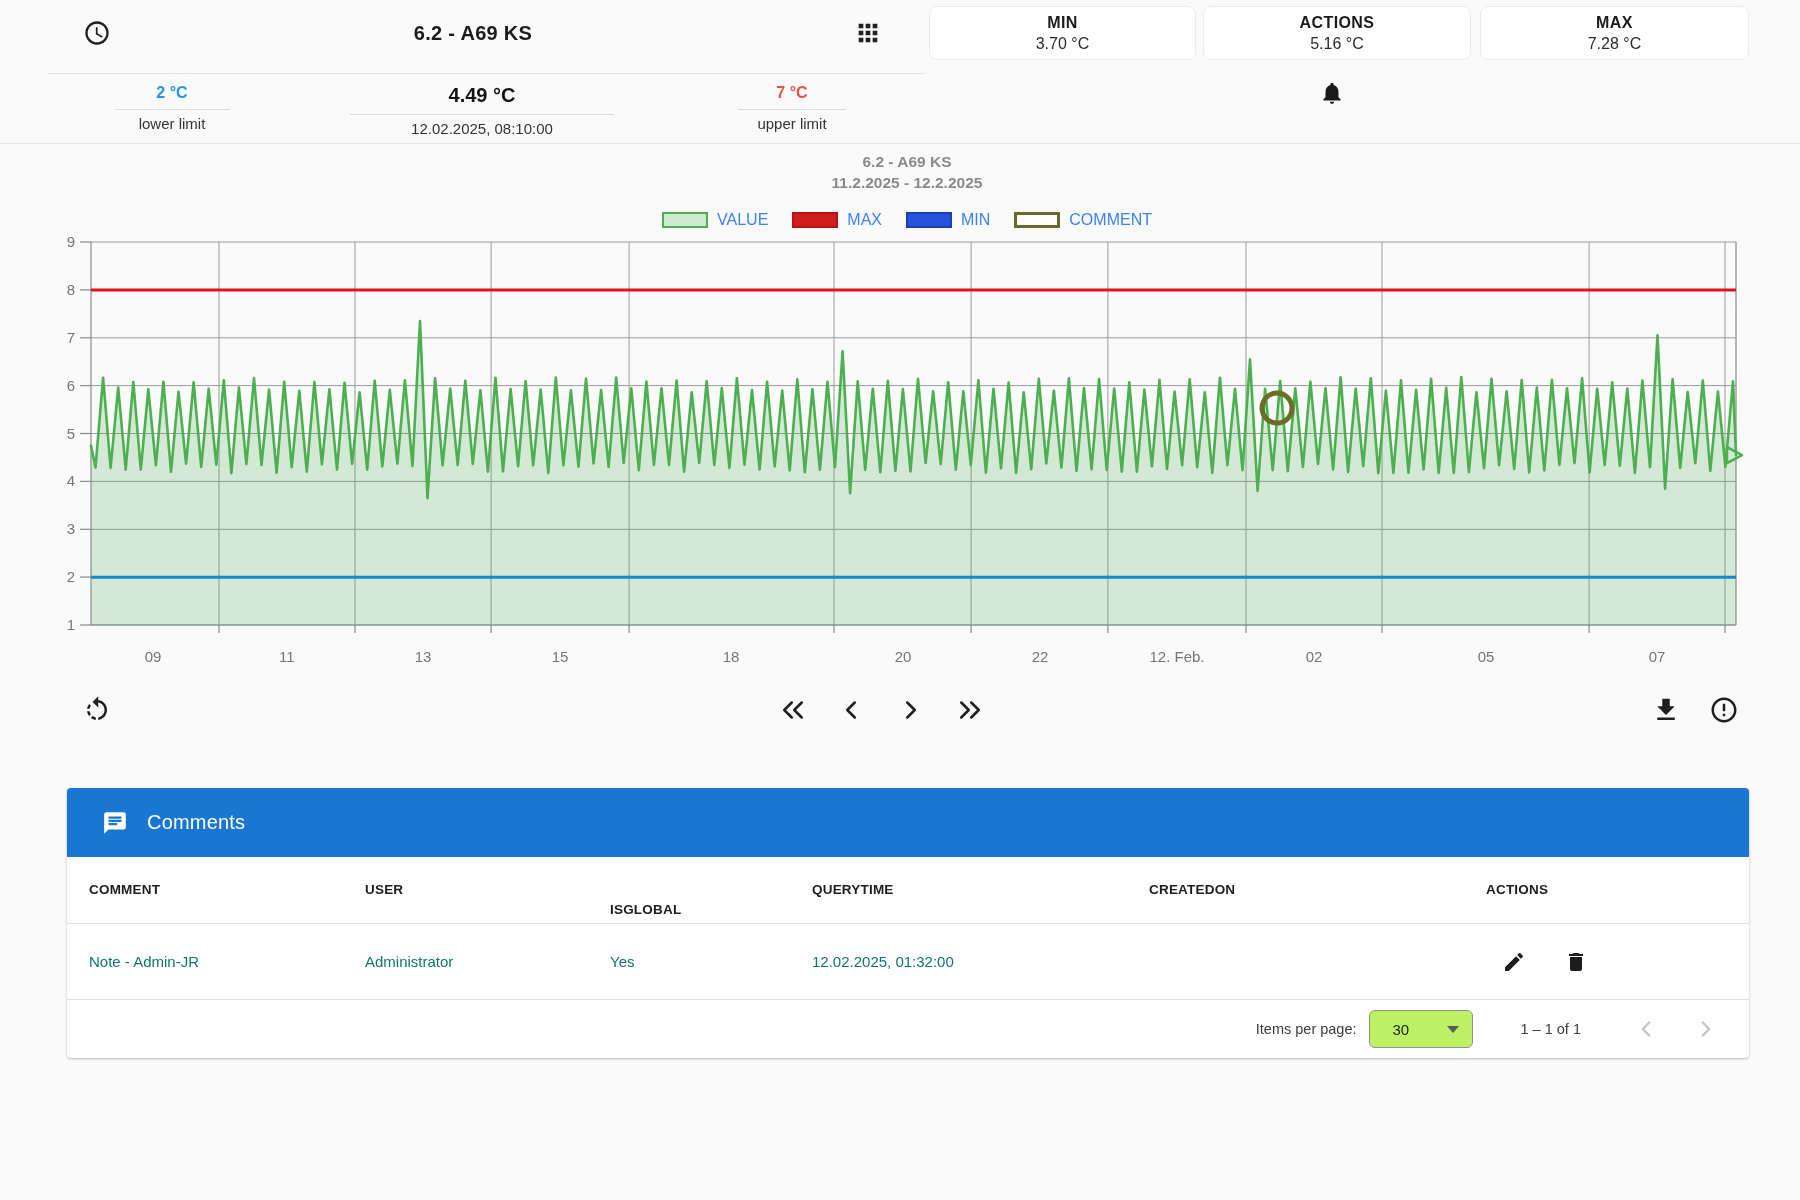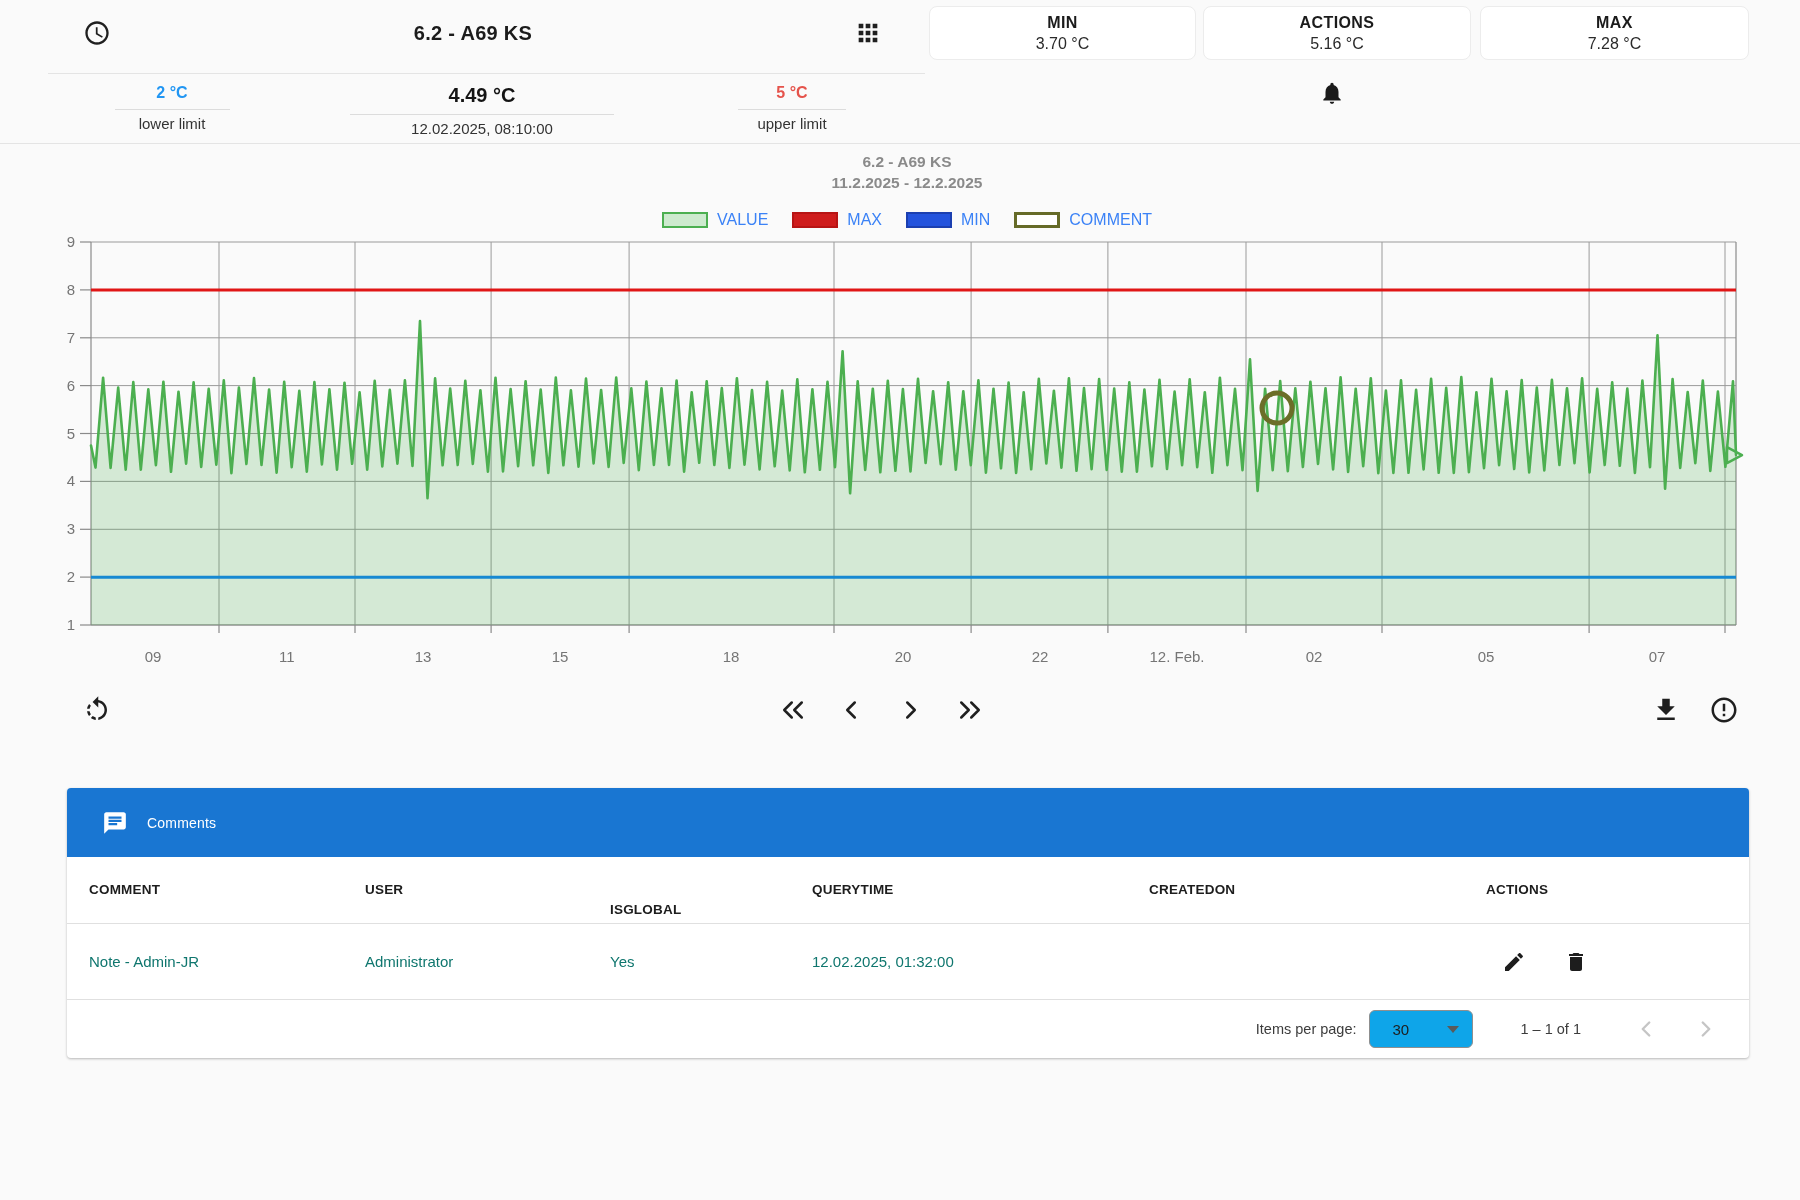--- a/index.html
+++ b/index.html
@@ -26,28 +26,28 @@
   .chart-subtitle{left:0;top:174px;width:1814px;text-align:center;font-size:15.5px;font-weight:bold;color:#8a8a8a;}
   .legend{left:0;top:211px;width:1814px;display:flex;justify-content:center;align-items:center;gap:24px;}
   .legend-item{display:flex;align-items:center;gap:9px;}
   .legend-item .sw{width:46px;height:16px;border-style:solid;}
   .legend-item .tx{font-size:16px;color:#3b82f6;}
   
   .toolbar-icon svg{display:block;}
   
   .panel{left:67px;top:788px;width:1682px;height:270px;background:#fff;border-radius:4px;box-shadow:0 1px 3px rgba(0,0,0,.18),0 1px 2px rgba(0,0,0,.1);}
   .panel-header{position:absolute;left:0;top:0;right:0;height:69px;background:#1976d2;border-radius:4px 4px 0 0;display:flex;align-items:center;padding-left:35px;}
-  .panel-header .ttl{margin-left:19px;color:#fff;font-size:14px;font-weight:500;letter-spacing:.2px;}
+  .panel-header .ttl{margin-left:19px;color:#fff;font-size:20px;font-weight:500;letter-spacing:.2px;}
   .hc{position:absolute;top:69px;height:66px;line-height:66px;font-size:13.5px;font-weight:bold;color:#1d1d1d;letter-spacing:.2px;}
   .dc{position:absolute;top:136px;height:75px;line-height:75px;font-size:15px;color:#0f766e;}
   .rowline1{position:absolute;left:0;right:0;top:135px;height:1px;background:#e0e0e0;}
   .rowline2{position:absolute;left:0;right:0;top:211px;height:1px;background:#e0e0e0;}
   .paginator{position:absolute;left:0;right:0;top:212px;bottom:0;display:flex;align-items:center;justify-content:flex-end;padding-right:30px;}
   .paginator .plabel{font-size:14.5px;color:#3c3c3c;}
-  .pageselect{margin-left:12px;width:104px;height:38px;border:1px solid #8f8f8f;border-radius:6px;background:#0ea5e9;display:flex;align-items:center;justify-content:space-between;padding:0 13px 0 23px;cursor:pointer;}
+  .pageselect{margin-left:12px;width:104px;height:38px;border:1px solid #8f8f8f;border-radius:6px;background:#bef264;display:flex;align-items:center;justify-content:space-between;padding:0 13px 0 23px;cursor:pointer;}
   .pageselect .pv{font-size:15px;color:#1d1d1d;}
   .caret{width:0;height:0;border-left:6px solid transparent;border-right:6px solid transparent;border-top:7px solid #5a5a5a;}
   .prange{margin-left:48px;font-size:14.5px;color:#3c3c3c;}
   .pnav{margin-left:52px;}
   .pnav2{margin-left:34px;}
 </style>
 </head>
 <body>
 
 <div class="screen">
@@ -85,21 +85,21 @@
 
   <div class="abs limit limit-lower" style="left:106px;width:132px;">
     <div class="v">2 °C</div>
     <div class="l">lower limit</div>
   </div>
   <div class="abs limit limit-current" style="left:350px;width:264px;">
     <div class="v">4.49 °C</div>
     <div class="l">12.02.2025, 08:10:00</div>
   </div>
   <div class="abs limit limit-upper" style="left:738px;width:108px;">
-    <div class="v">5 °C</div>
+    <div class="v">7 °C</div>
     <div class="l">upper limit</div>
   </div>
   <button class="iconbtn abs toolbar-icon" style="left:1319px;top:80px;">
     <span>
       <svg width="26" height="26" viewBox="0 0 24 24">
           <path fill="#1a1a1a" d="M12 22c1.1 0 2-.9 2-2h-4c0 1.1.89 2 2 2zm6-6v-5c0-3.07-1.64-5.64-4.5-6.32V4c0-.83-.67-1.5-1.5-1.5s-1.5.67-1.5 1.5v.68C7.63 5.36 6 7.92 6 11v5l-2 2v1h16v-1l-2-2z"></path>
         </svg>
     </span>
   </button>
 

